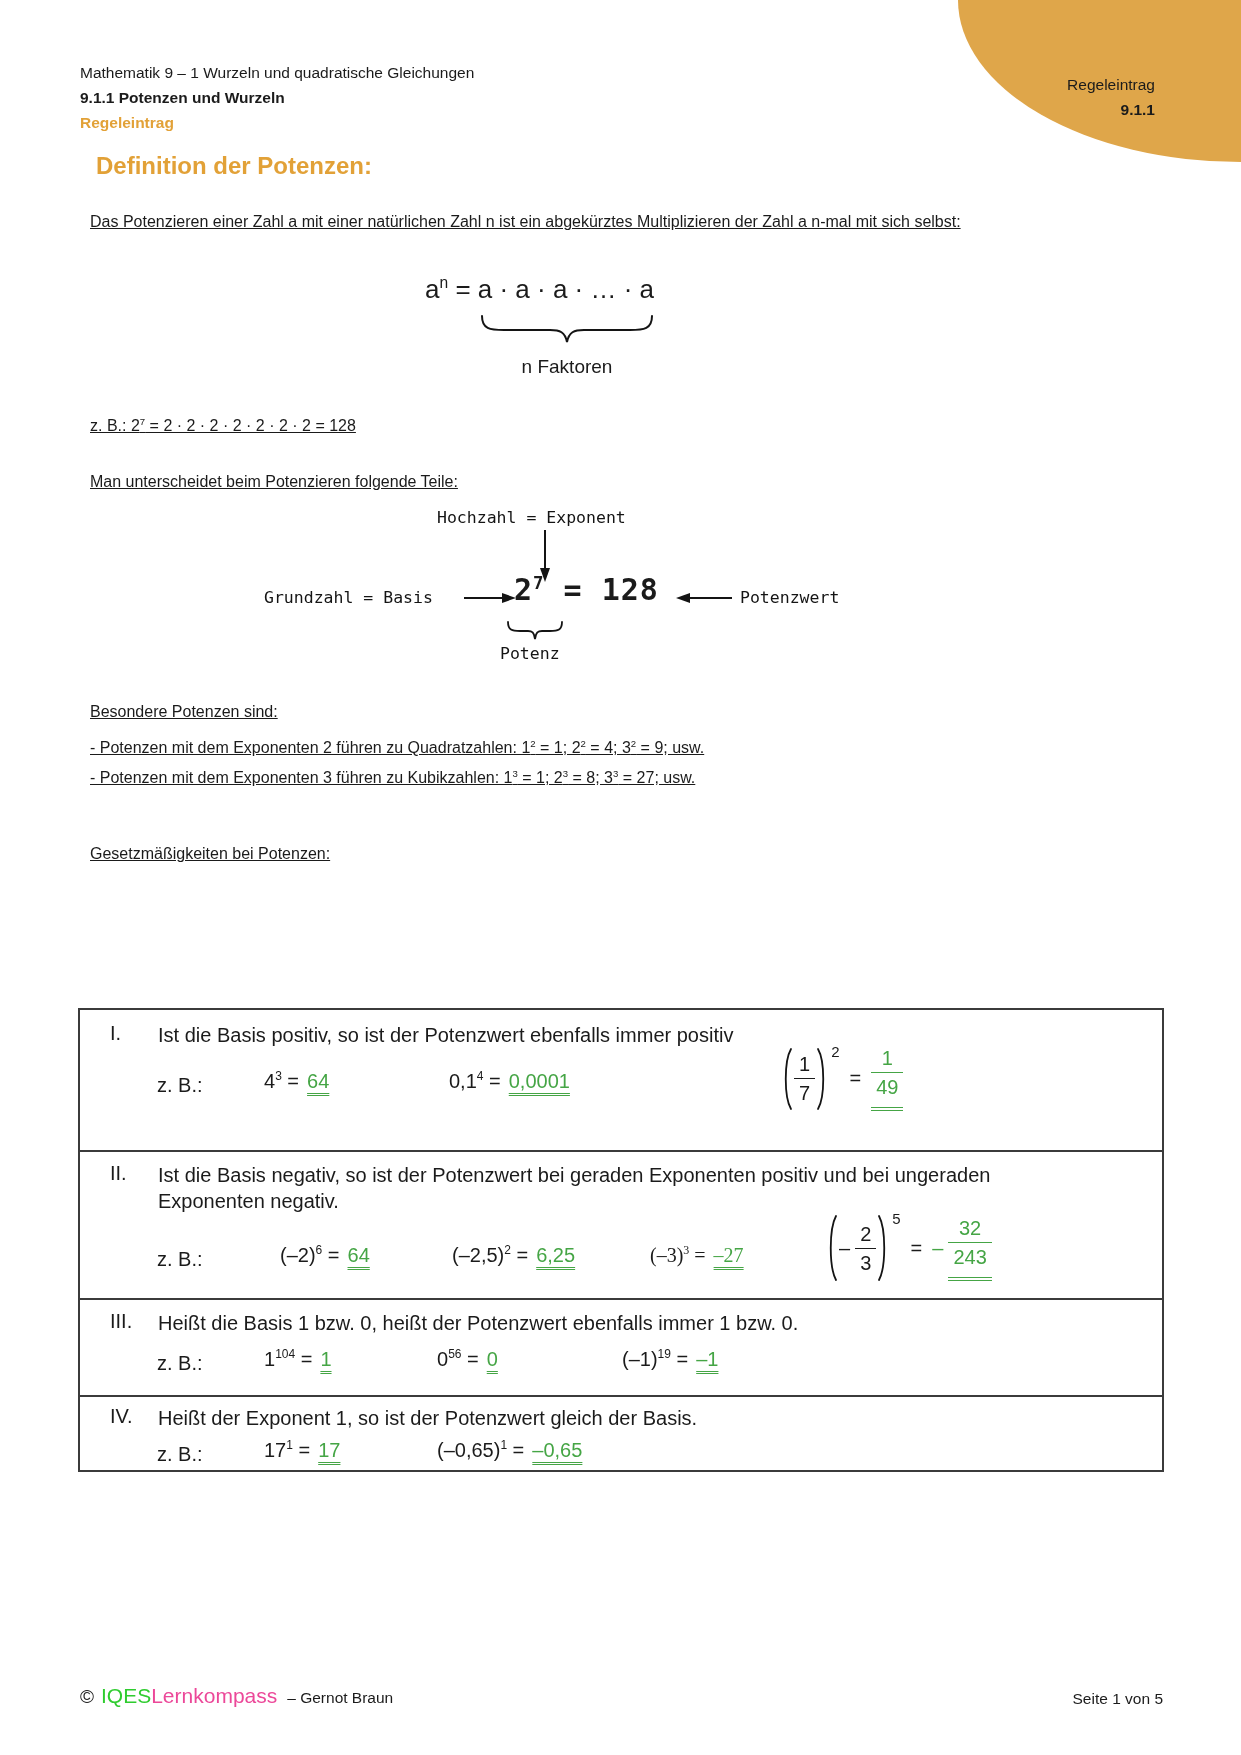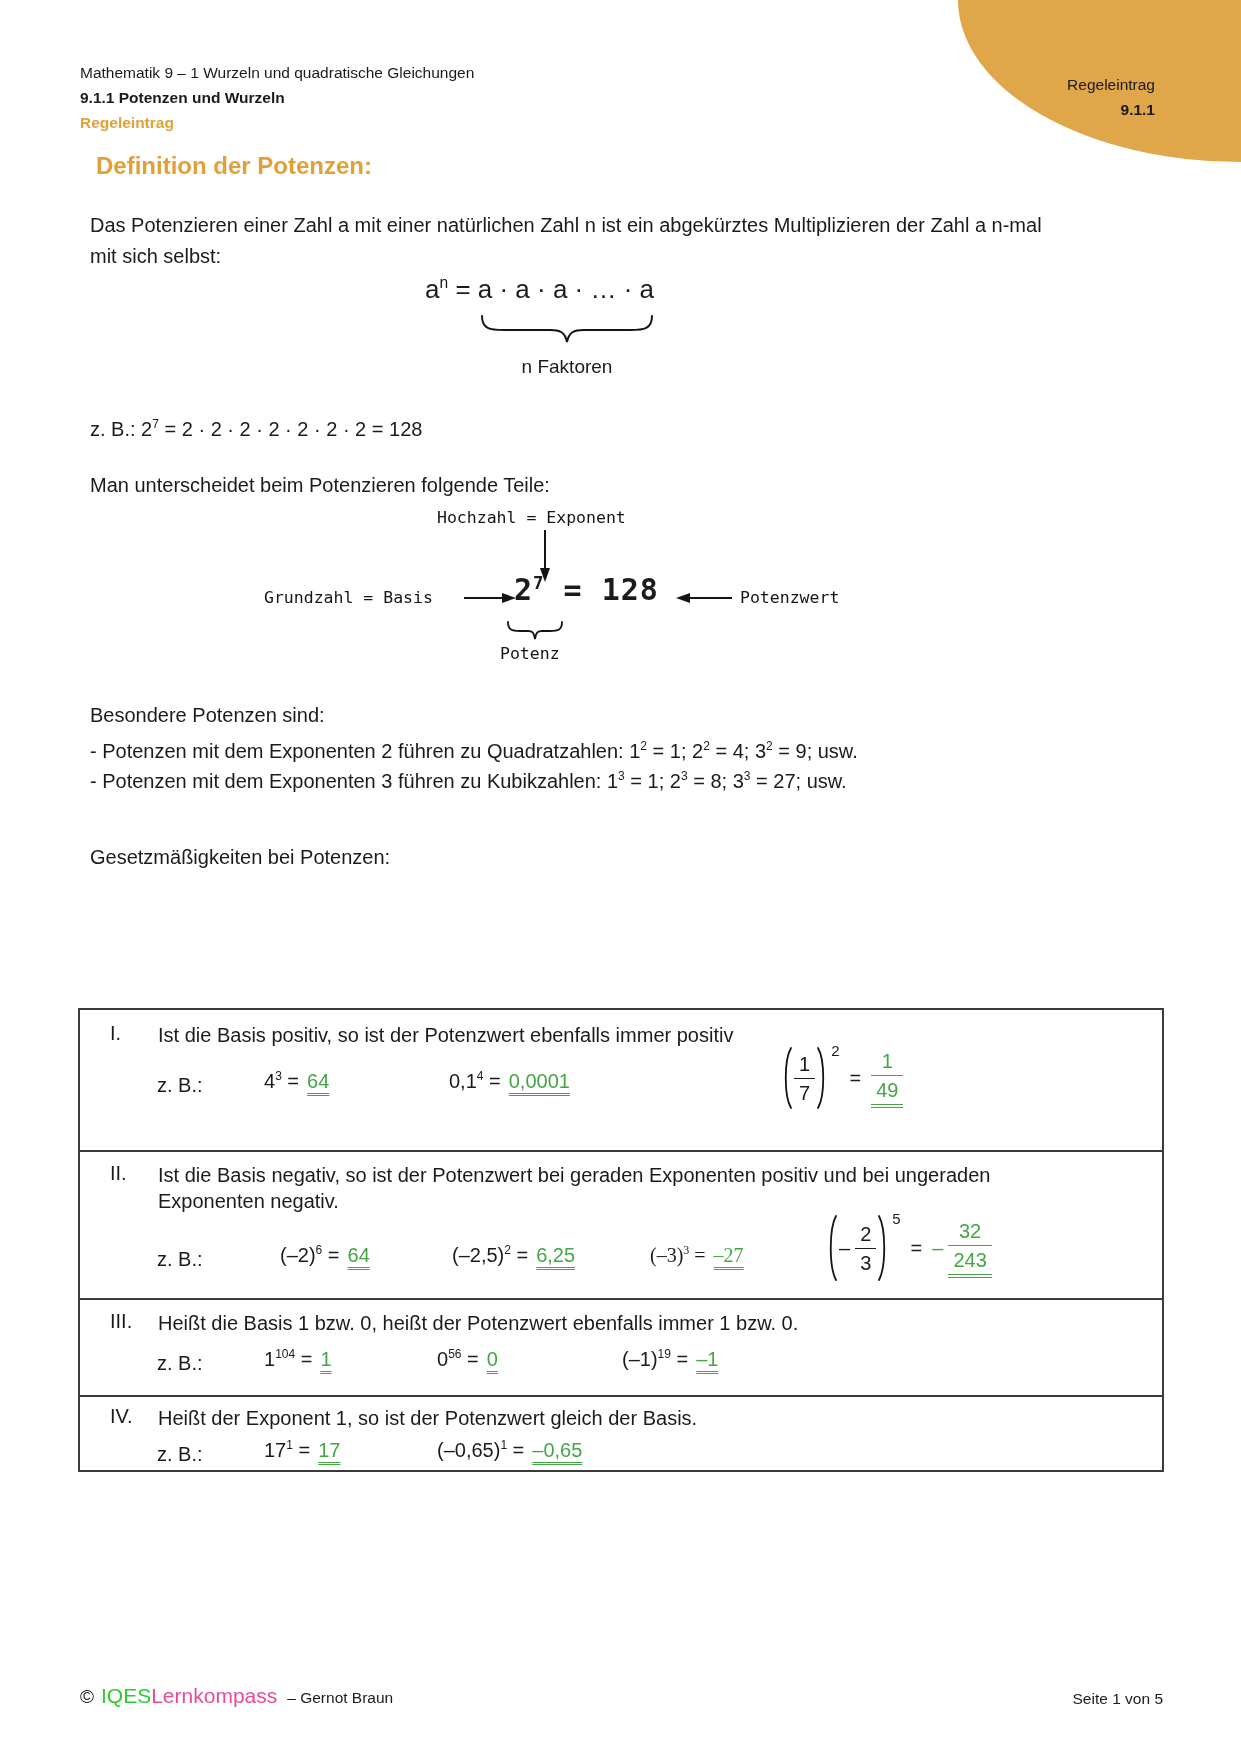--- a/index.html
+++ b/index.html
@@ -39,21 +39,21 @@
   }
   .blob-text .num { font-weight: bold; }
 
   .title {
     top: 152px; left: 80px;
     font-size: 24px; font-weight: bold;
     color: var(--accent-orange);
     margin-left: 16px;
   }
 
-  .body-text { font-size: 20px; line-height: 1.55; }
+  .body-text { font-size: 16px; line-height: 1.55; text-decoration: underline; }
   .intro { top: 210px; left: 90px; width: 955px; }
 
   .formula { top: 274px; left: 425px; font-size: 26px; }
   sup { font-size: 60%; line-height: 0; vertical-align: super; }
 
   .nfakt { top: 356px; left: 480px; width: 174px; text-align: center; font-size: 19px; }
 
   .zb-line  { top: 414px; left: 90px; }
   .parts-intro { top: 470px; left: 90px; }
 
@@ -95,21 +95,21 @@
   }
 
   
   .pgr { display: inline-flex; align-items: center; }
   .frac {
     display: inline-flex; flex-direction: column; align-items: center;
     font-size: 20px; line-height: 1.2; text-align: center;
   }
   .frac .num { padding: 0 5px 2px; }
   .frac .den { border-top: 1.6px solid currentColor; padding: 2px 5px 0; }
-  .frac .den.dd { border-bottom: 4px double currentColor; padding-bottom: 2px; }
+  .frac .den.dd { border-bottom: 4px double currentColor; padding-bottom: 8px; }
   .pexp { align-self: flex-start; font-size: 15px; margin: -4px 0 0 2px; }
   .eqs { margin: 0 10px; font-size: 20px; }
   .msign { font-size: 20px; margin-right: 5px; }
   .answer-frac { color: var(--answer-green); display: inline-flex; align-items: center; }
 
   
   .footer-left {
     top: 1684px; left: 80px;
     display: flex; align-items: baseline; font-size: 21px;
   }

